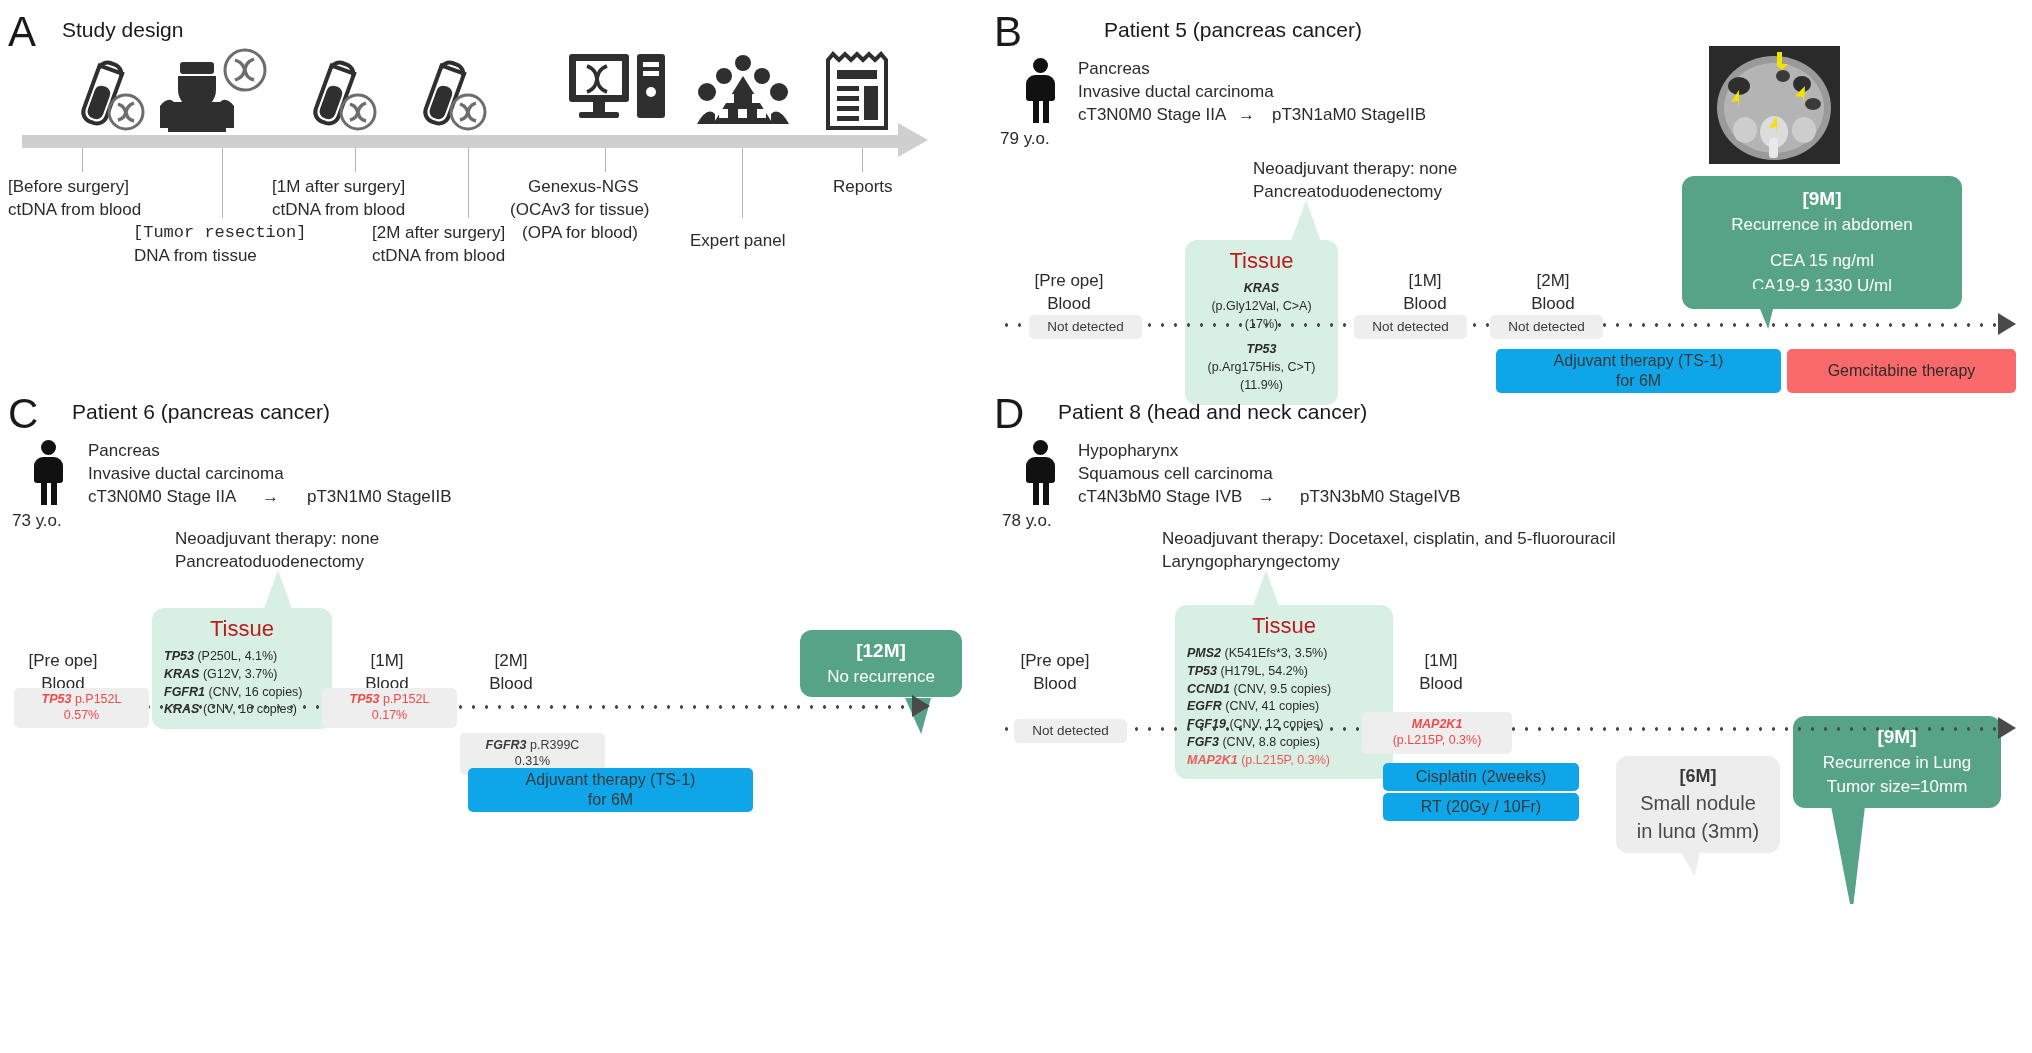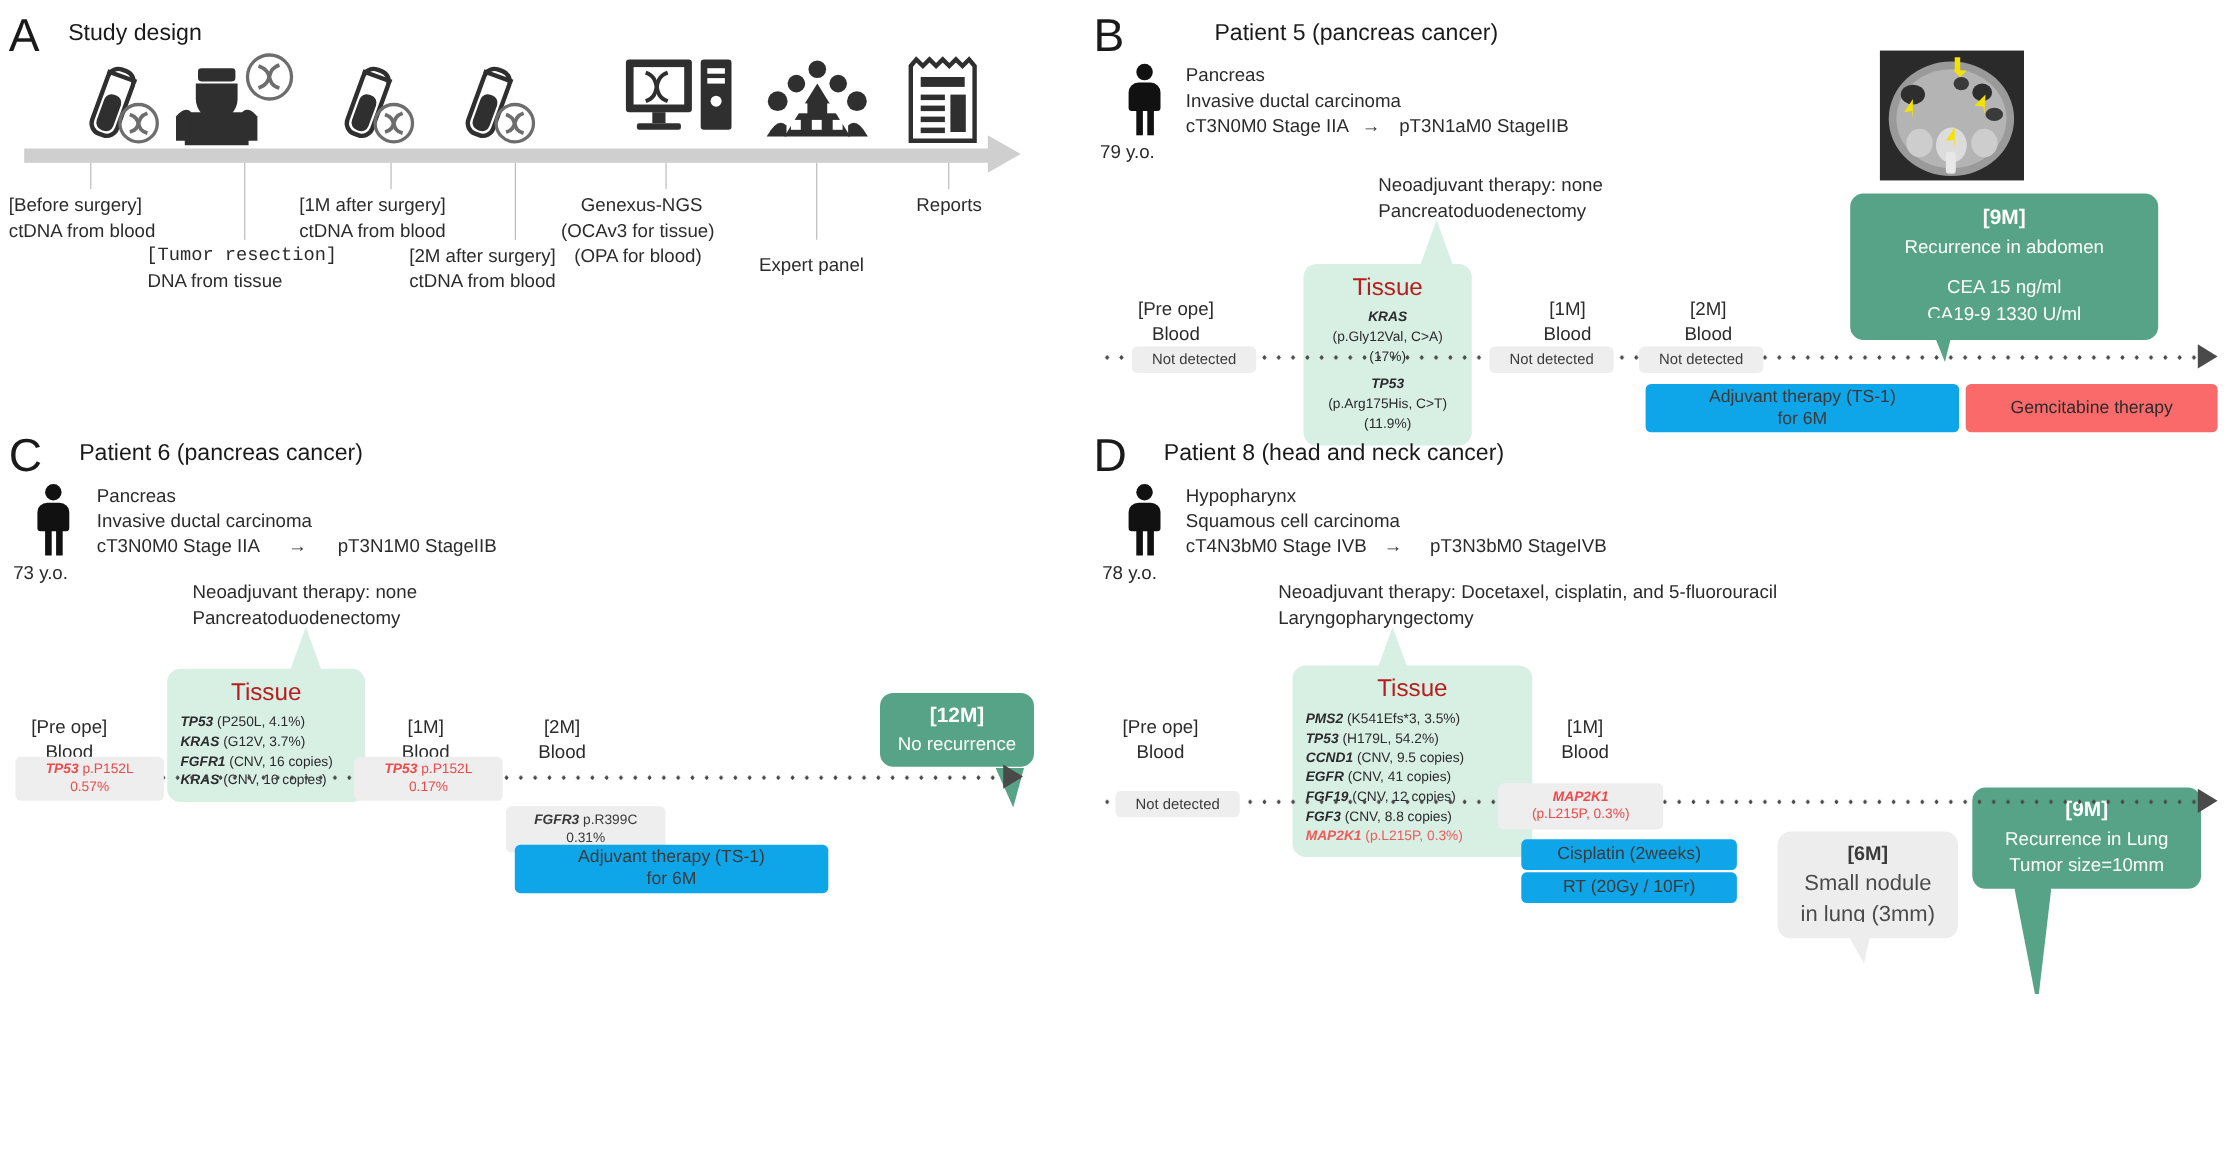--- a/index.html
+++ b/index.html
@@ -310,21 +310,21 @@
 
 <div class="tail-mint" style="left:262px;top:570px;"></div>
 <div class="tissue" style="left:152px;top:608px;width:180px;">
   <div class="t-head">Tissue</div>
   <div class="g"><i>TP53</i> <span>(P250L, 4.1%)</span></div>
   <div class="g"><i>KRAS</i> <span>(G12V, 3.7%)</span></div>
   <div class="g"><i>FGFR1</i> <span>(CNV, 16 copies)</span></div>
   <div class="g"><i>KRAS</i> <span>(CNV, 16 copies)</span></div>
 </div>
 
-<div class="green" style="left:800px;top:630px;width:140px;padding:8px 12px;">
+<div class="green" style="left:800px;top:630px;width:162px;padding:8px 12px;">
   <div class="g-head">[12M]</div>
   <div class="g-line">No recurrence</div>
 </div>
 <div class="tail-green" style="left:905px;top:698px;width:26px;height:36px;clip-path:polygon(0 0,100% 0,62% 100%);"></div>
 
 <div class="abs txt ctr" style="left:8px;top:650px;width:110px;">[Pre ope]</div>
 <div class="abs txt ctr" style="left:8px;top:673px;width:110px;">Blood</div>
 <div class="abs txt ctr" style="left:342px;top:650px;width:90px;">[1M]</div>
 <div class="abs txt ctr" style="left:342px;top:673px;width:90px;">Blood</div>
 <div class="abs txt ctr" style="left:466px;top:650px;width:90px;">[2M]</div>

